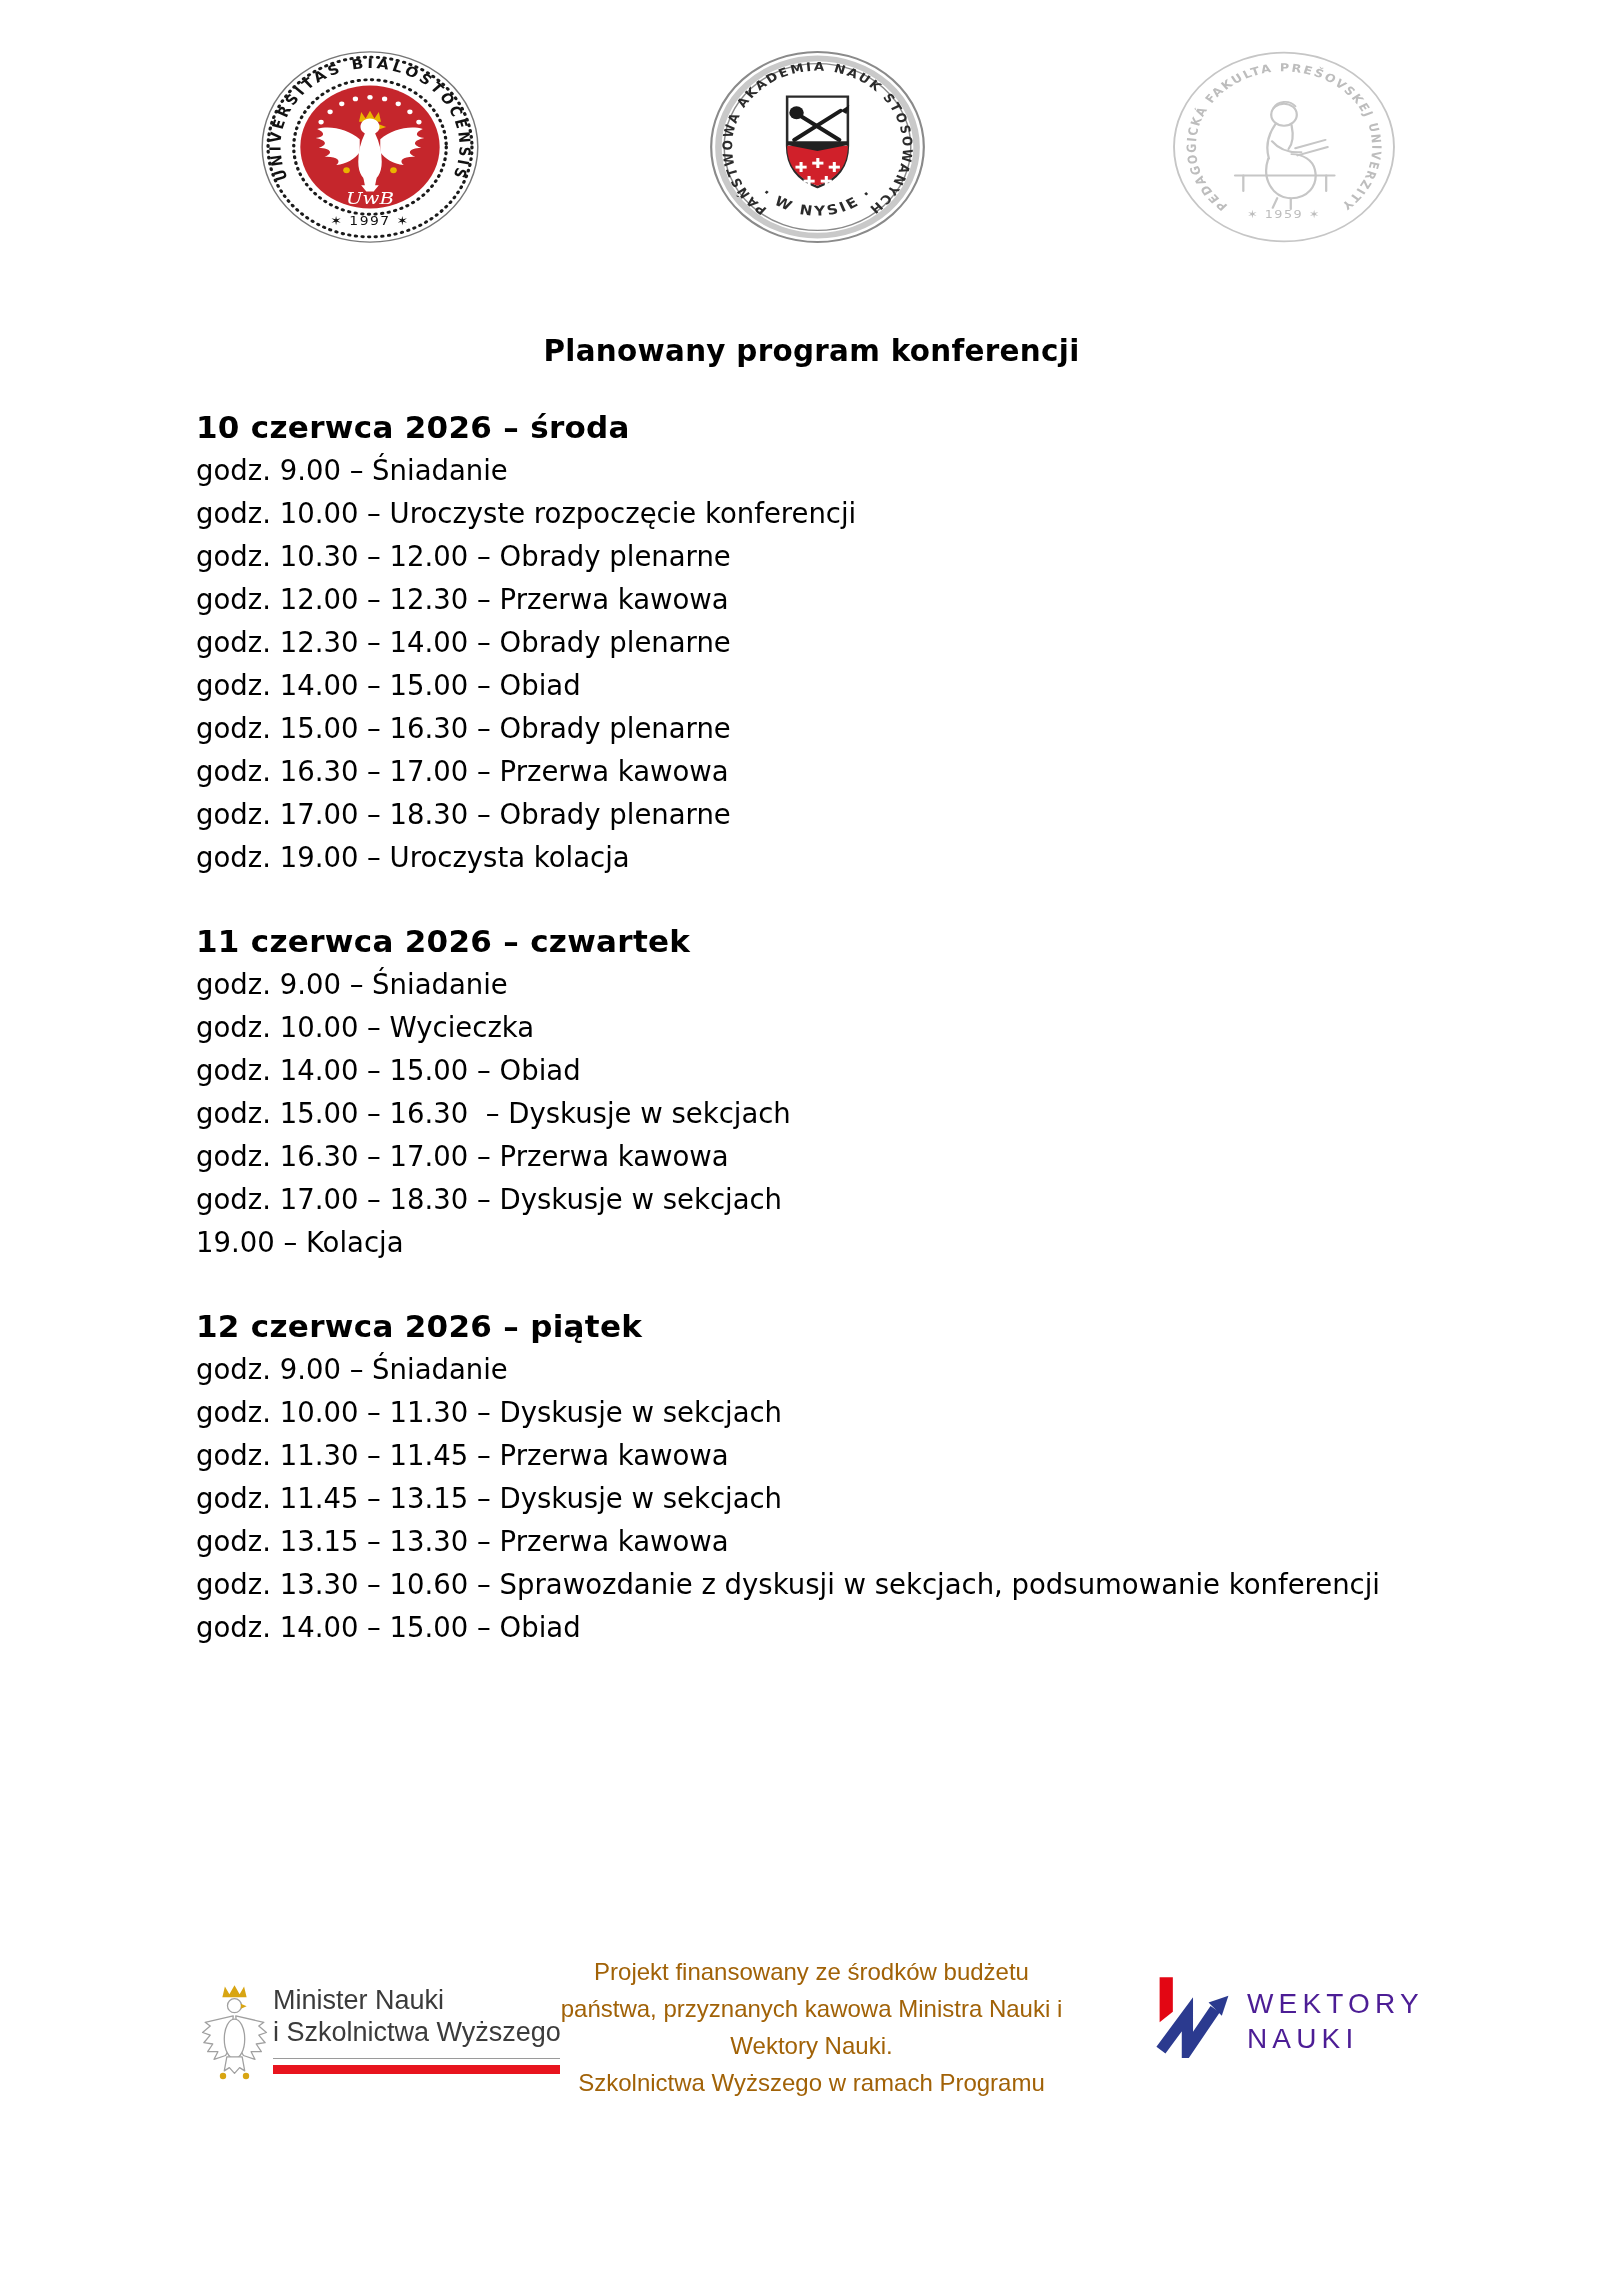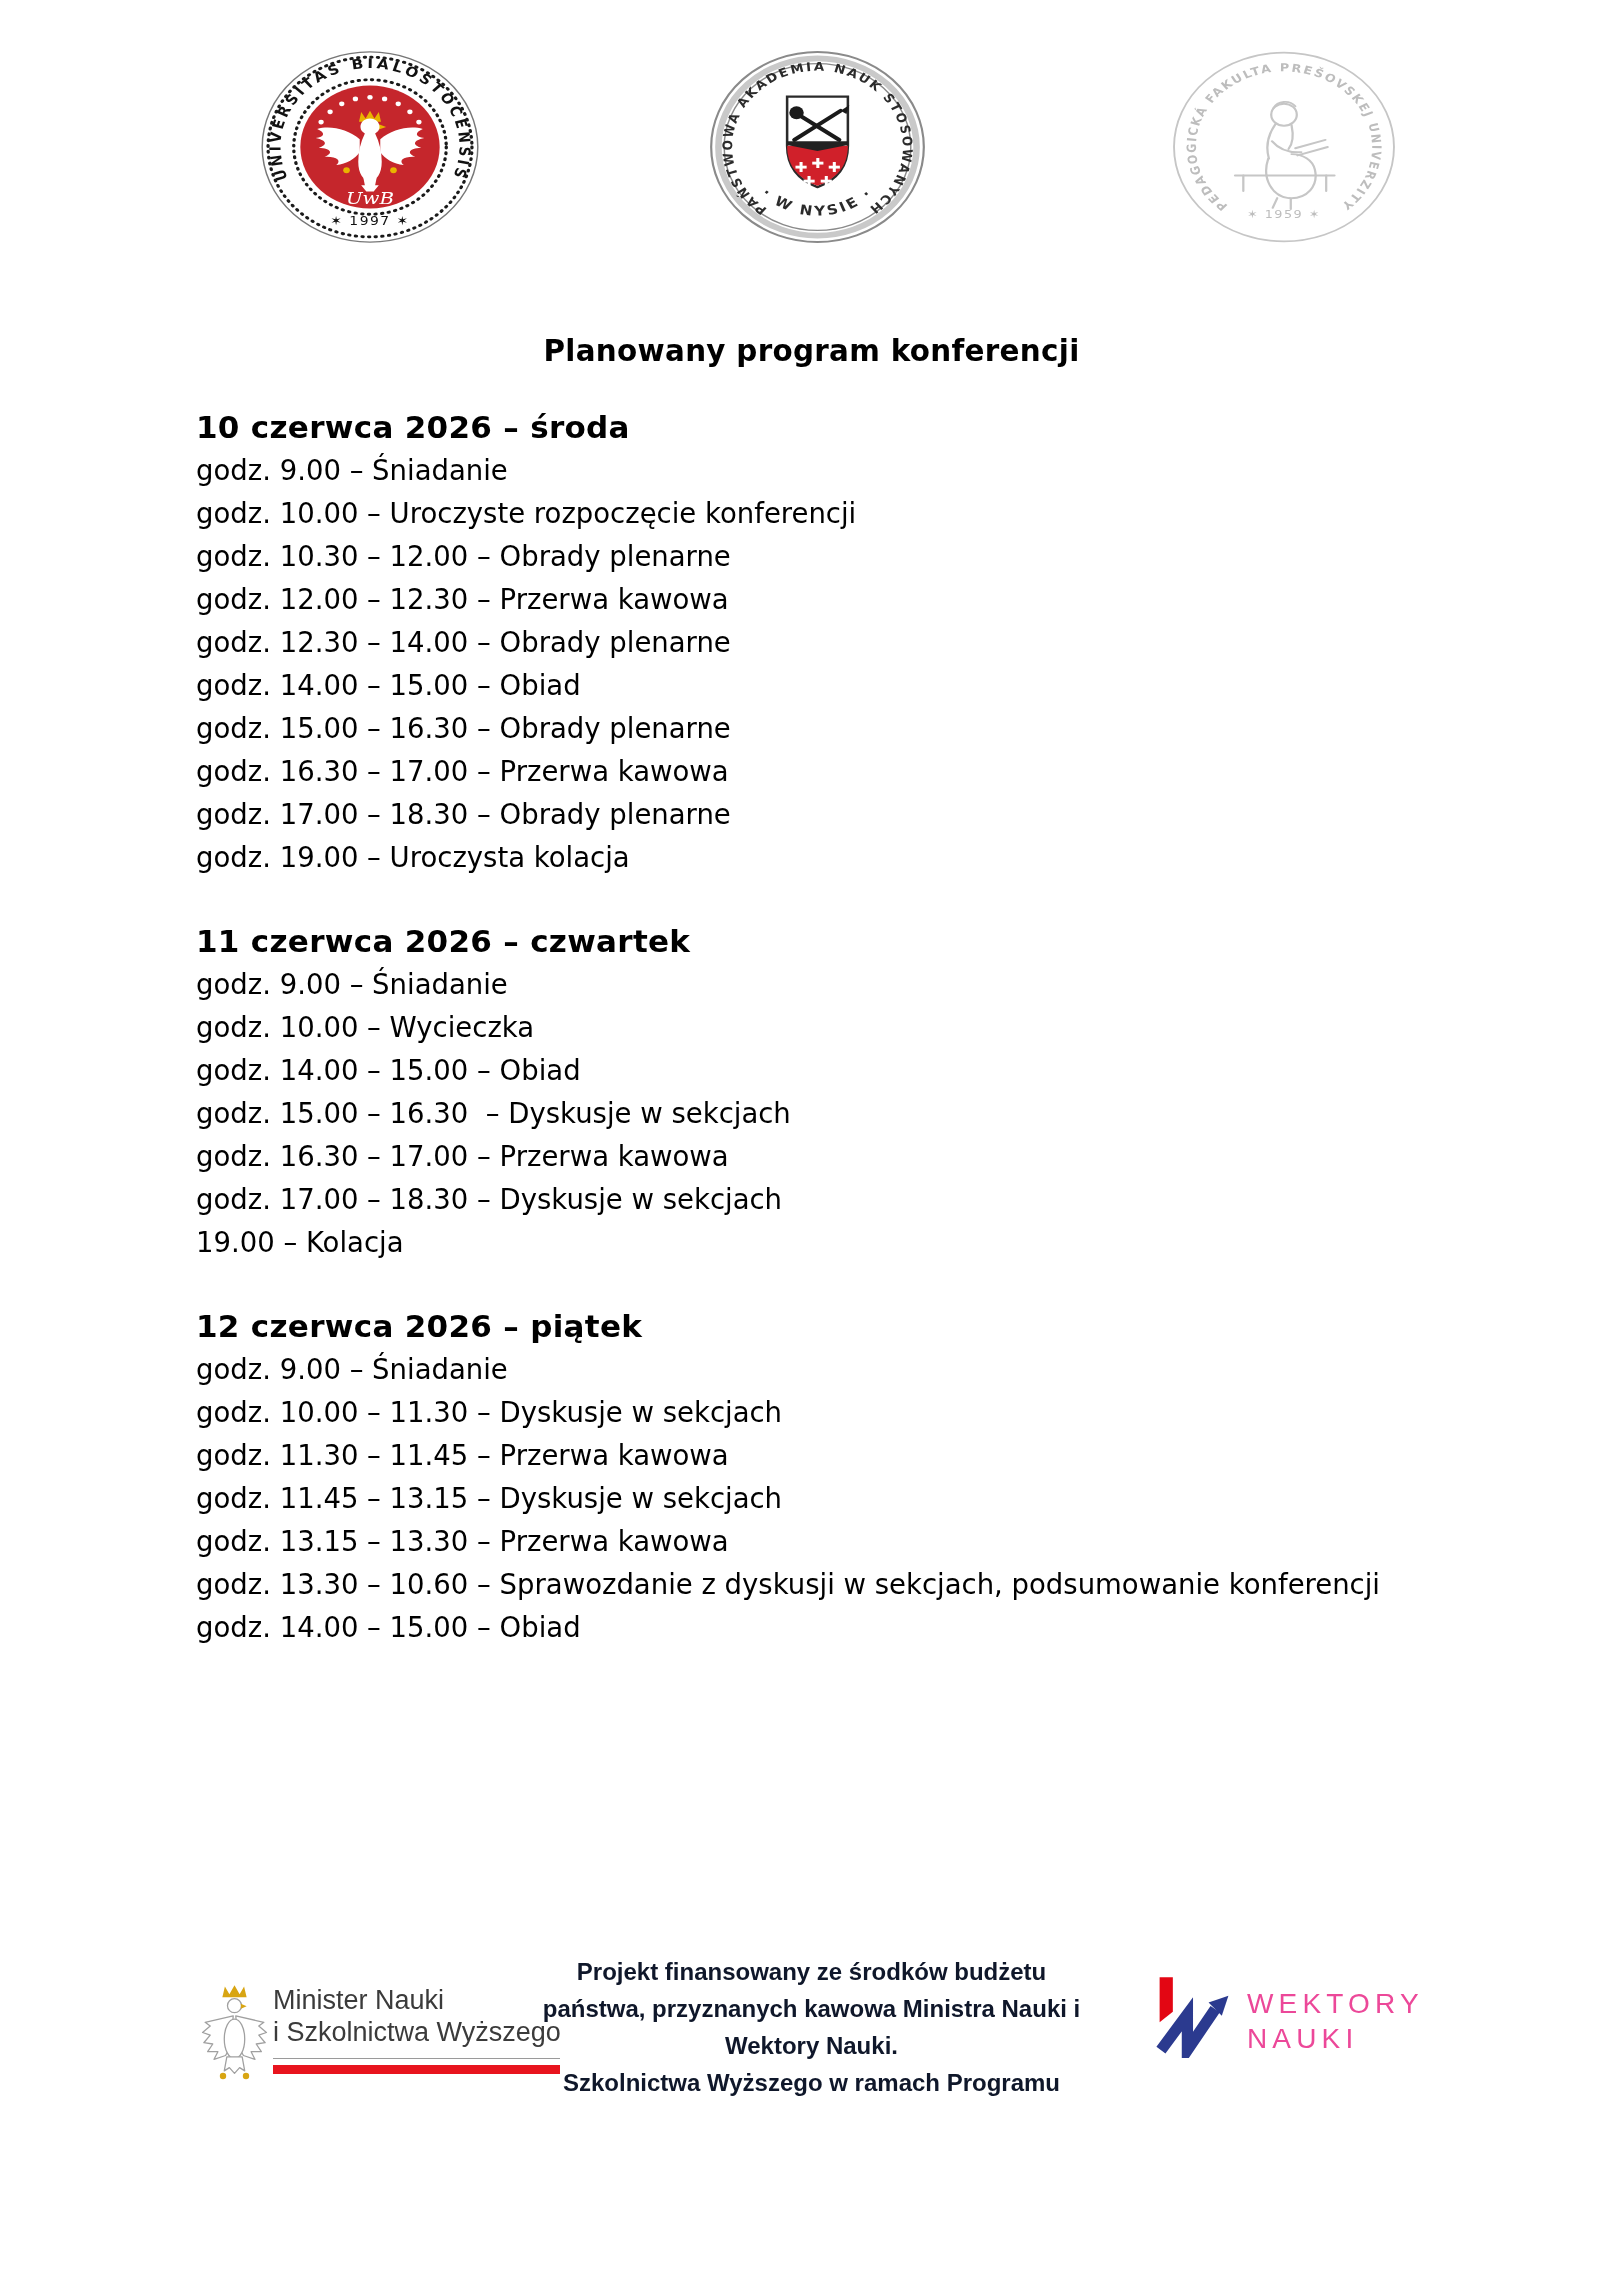--- a/index.html
+++ b/index.html
@@ -19,25 +19,25 @@
   
   .minister{position:absolute;left:196px;top:1975px;display:flex;align-items:flex-start;}
   .minister-eagle{width:77px;height:115px;flex:none;}
   .minister-text{margin-left:0;padding-top:9.2px;}
   .minister-line{font-family:"Liberation Sans",sans-serif;font-size:27px;line-height:32px;
                  color:#3b3b3b;font-weight:500;}
   .minister-rule{margin-top:9.8px;width:287px;height:1.3px;background:#9a9a9a;}
   .minister-bar{margin-top:5.9px;width:287px;height:9.2px;}
   .funding{position:absolute;left:50%;top:1953px;transform:translateX(-50%);
            width:602px;text-align:center;font-family:"Liberation Sans",sans-serif;
-           font-size:24px;line-height:37px;color:#0f172a;font-weight:bold;}
+           font-size:24px;line-height:37px;color:#a16207;}
   .wektory{position:absolute;left:1153px;top:1972px;display:flex;align-items:flex-start;}
   .wektory-mark{width:86px;height:86px;flex:none;}
   .wektory-text{margin-left:7.9px;padding-top:14.4px;font-family:"Liberation Sans",sans-serif;
-                font-weight:300;font-size:28px;line-height:35px;letter-spacing:5.2px;color:#ec4899;}
+                font-weight:300;font-size:28px;line-height:35px;letter-spacing:5.2px;color:#4c1d95;}
   .seal-ring-text{font-weight:bold;}
 </style>
 </head>
 <body>
 
 <div class="page">
 
   <div class="logo" id="logo-uwb">
     <svg viewBox="0 0 300 300" width="100%" height="100%" preserveAspectRatio="none">
       <circle cx="150" cy="150" r="147" fill="#ffffff" stroke="#777" stroke-width="2"></circle>

